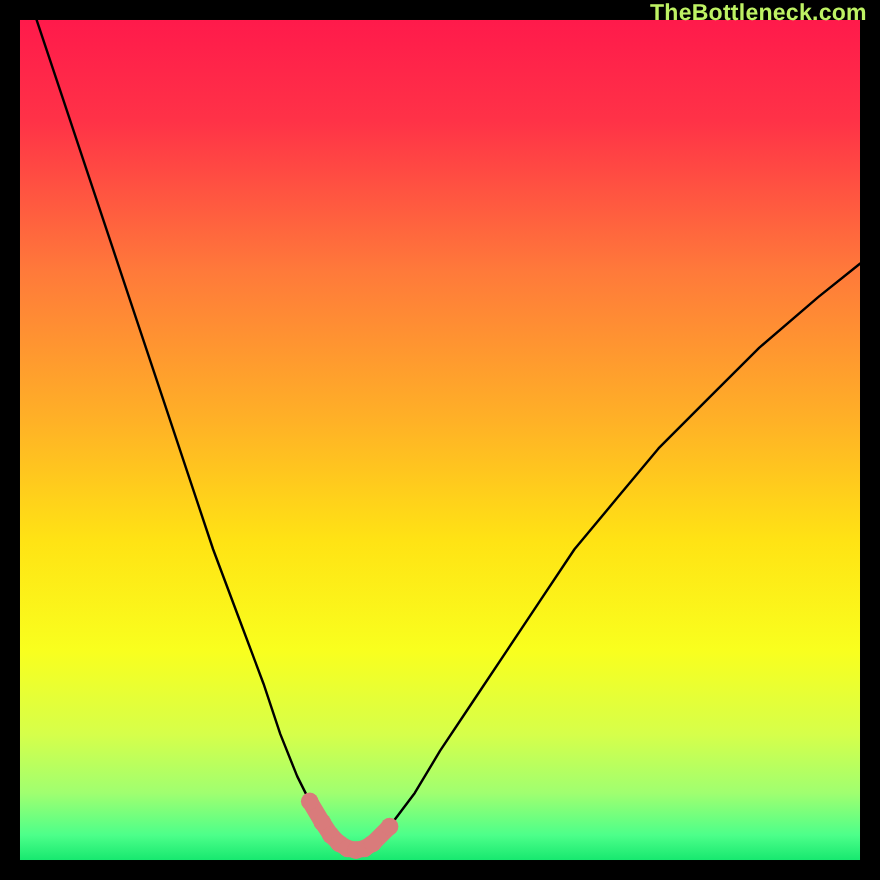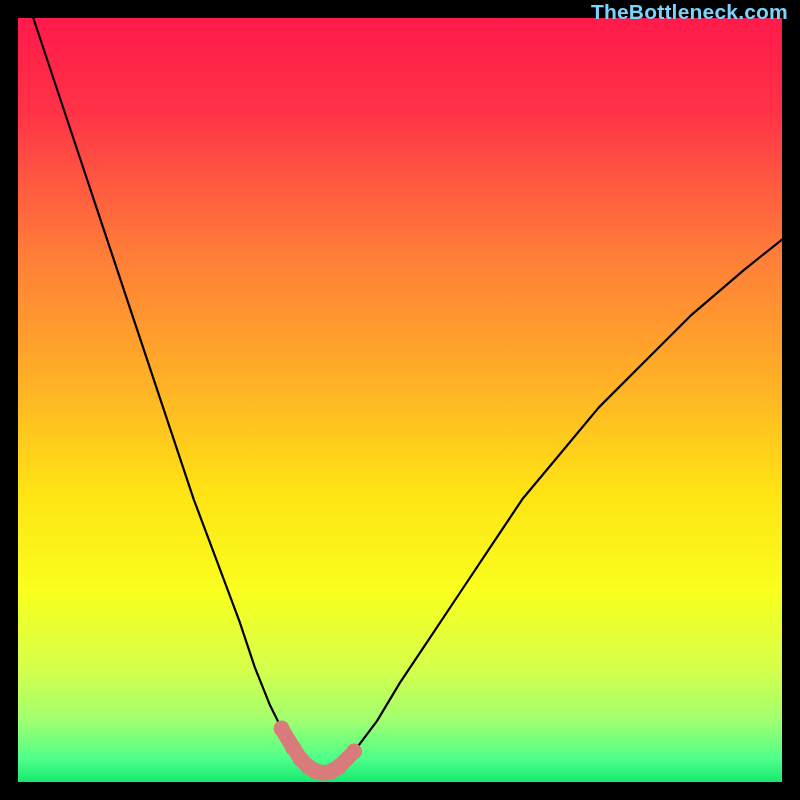--- a/index.html
+++ b/index.html
@@ -40,21 +40,21 @@
     width: 100%;
     height: 100%;
   }
   .watermark {
     position: absolute;
     top: 0;
     right: 12px;
     font-family: Arial, Helvetica, sans-serif;
     font-size: 21px;
     font-weight: 600;
-    color: #7dd3fc;
+    color: #bef264;
     letter-spacing: 0.2px;
   }
 </style>
 </head>
 <body>
 
 <div class="frame">
   <div class="plot">
 
     <svg class="gradient" viewBox="0 0 764 764" preserveAspectRatio="none">

